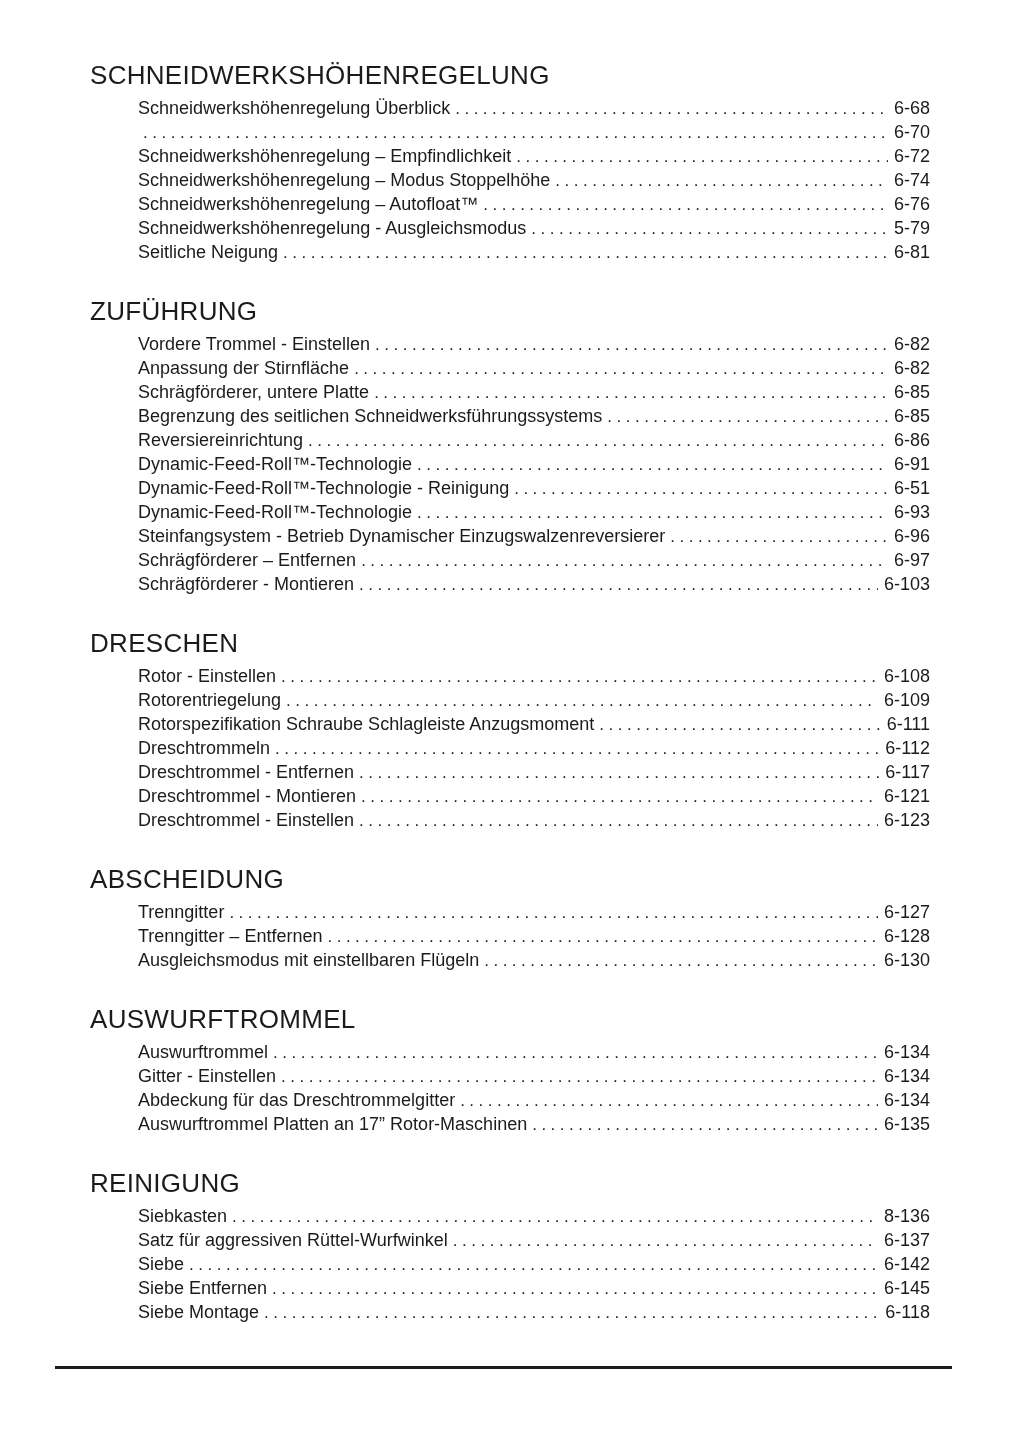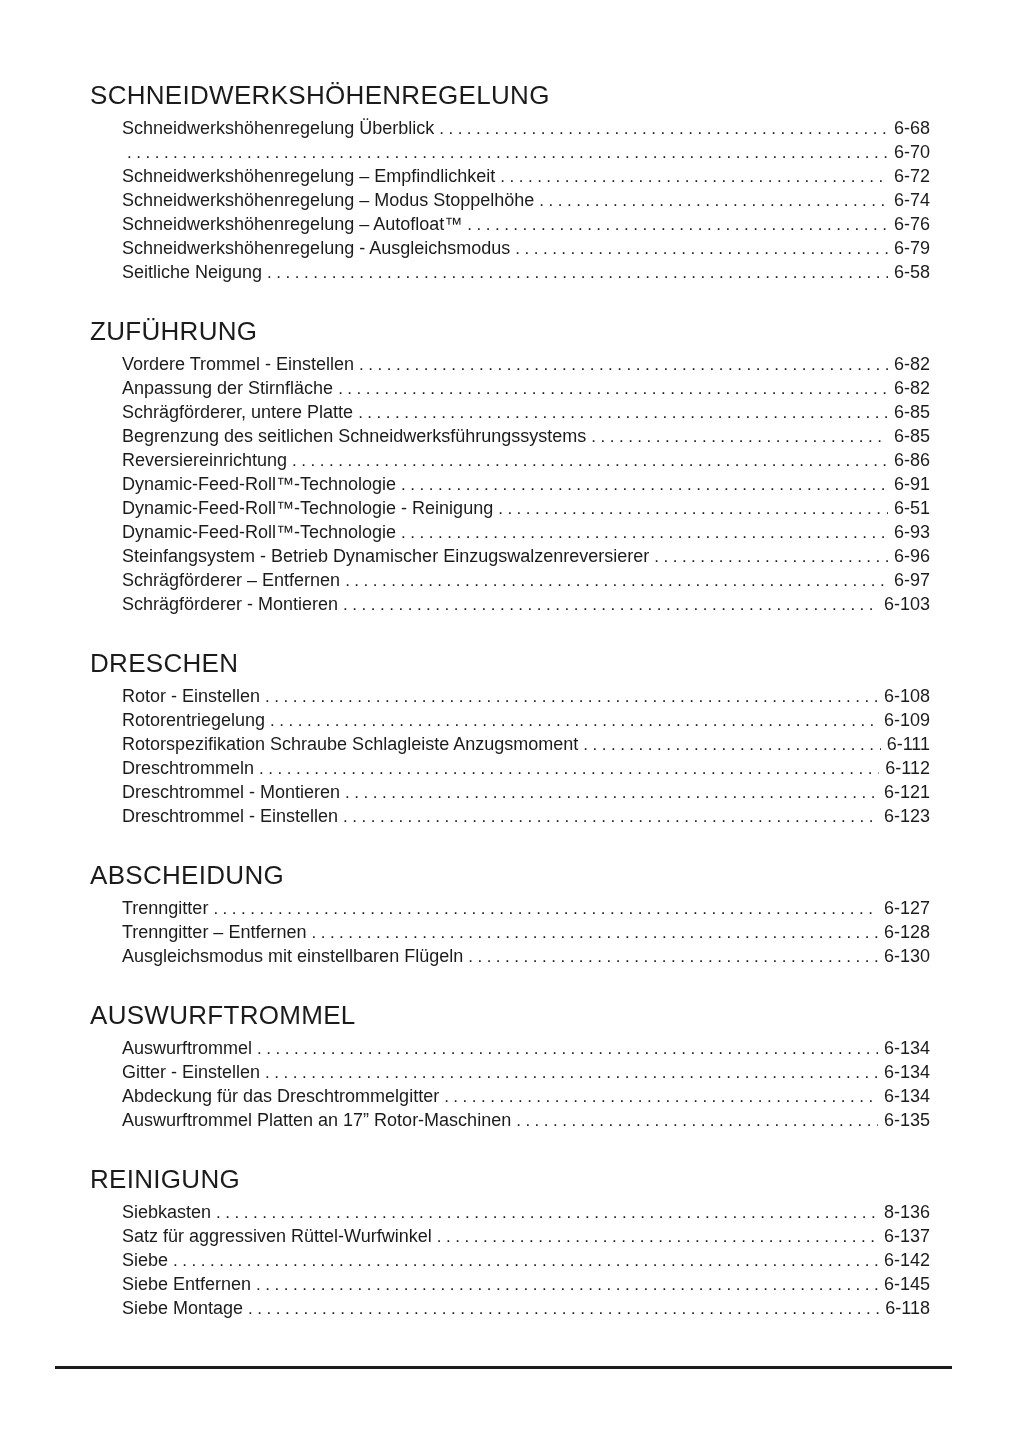--- a/index.html
+++ b/index.html
@@ -9,36 +9,36 @@
     background: #ffffff;
     color: #1b1b1b;
     font-family: "Liberation Sans", "DejaVu Sans", sans-serif;
     overflow: hidden;
   }
   .page {
     box-sizing: border-box;
     position: relative;
     width: 1024px;
     height: 1447px;
-    padding: 80px 94px 0 90px;
+    padding: 60px 94px 0 90px;
   }
   .toc-section { margin: 0 0 32px 0; }
   .section-title {
     margin: 0 0 6px 0;
     font-size: 26px;
     font-weight: 400;
     line-height: 30px;
     letter-spacing: 0.3px;
     white-space: nowrap;
   }
   .entries { }
   .toc-row {
     display: flex;
     align-items: baseline;
-    margin-left: 32px;
+    margin-left: 48px;
     font-size: 18px;
     line-height: 24px;
     height: 24px;
   }
   .label { white-space: nowrap; }
   .leader {
     flex: 1 1 auto;
     overflow: hidden;
     white-space: nowrap;
     margin: 0 6px 0 5px;
@@ -96,27 +96,27 @@
 
   <div class="toc-row">
     <span class="label">Schneidwerkshöhenregelung – Autofloat™</span>
     <span class="leader"></span>
     <span class="pagenum">6-76</span>
   </div>
 
   <div class="toc-row">
     <span class="label">Schneidwerkshöhenregelung - Ausgleichsmodus</span>
     <span class="leader"></span>
-    <span class="pagenum">6-79</span>
+    <span class="pagenum">5-79</span>
   </div>
 
   <div class="toc-row">
     <span class="label">Seitliche Neigung</span>
     <span class="leader"></span>
-    <span class="pagenum">6-58</span>
+    <span class="pagenum">6-81</span>
   </div>
 </div>
   </section>
 
   <section class="toc-section">
     <h2 class="section-title">ZUFÜHRUNG</h2>
     <div class="entries">
   <div class="toc-row">
     <span class="label">Vordere Trommel - Einstellen</span>
     <span class="leader"></span>
@@ -205,20 +205,25 @@
     <span class="leader"></span>
     <span class="pagenum">6-111</span>
   </div>
 
   <div class="toc-row">
     <span class="label">Dreschtrommeln</span>
     <span class="leader"></span>
     <span class="pagenum">6-112</span>
   </div>
 
+  <div class="toc-row">
+    <span class="label">Dreschtrommel - Entfernen</span>
+    <span class="leader"></span>
+    <span class="pagenum">6-117</span>
+  </div>
 
   <div class="toc-row">
     <span class="label">Dreschtrommel - Montieren</span>
     <span class="leader"></span>
     <span class="pagenum">6-121</span>
   </div>
 
   <div class="toc-row">
     <span class="label">Dreschtrommel - Einstellen</span>
     <span class="leader"></span>

